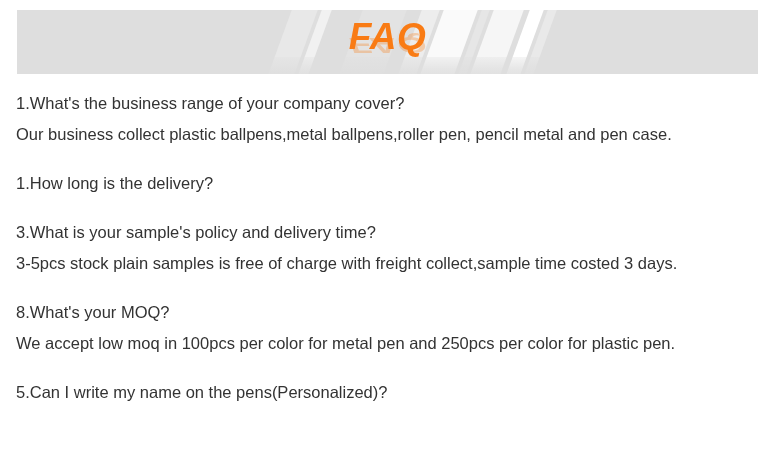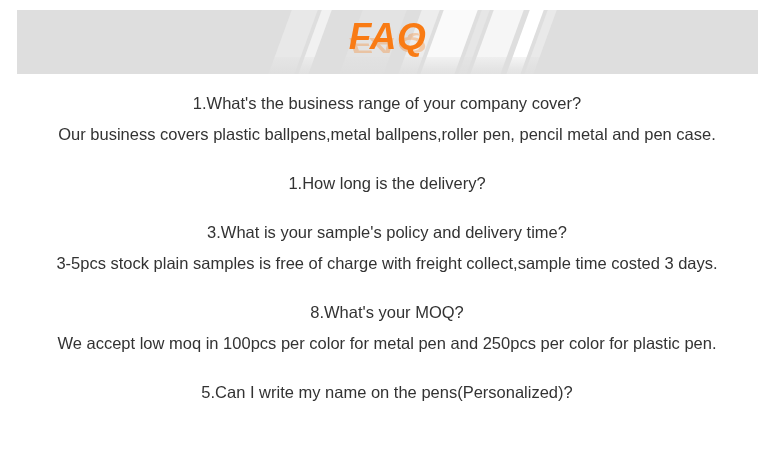--- a/index.html
+++ b/index.html
@@ -95,21 +95,20 @@
     z-index: 2;
     pointer-events: none;
   }
 
   
   .faq-body {
     position: absolute;
     left: 16px;
     top: 88px;
     width: 742px;
-    text-align: center;
   }
 
   .faq-block {
     margin: 0 0 18px 0;
   }
   .faq-block:last-child {
     margin-bottom: 12px;
   }
 
   .faq-line {
@@ -140,21 +139,21 @@
 
     <div class="faq-reflection">FAQ</div>
     <div class="faq-reflection-mask"></div>
     <div class="faq-title">FAQ</div>
   </div>
 
   <div class="faq-body">
 
     <div class="faq-block">
       <div class="faq-line">1.What's the business range of your company cover?</div>
-      <div class="faq-line">Our business covers plastic ballpens,metal ballpens,roller pen, pencil metal and pen case.</div>
+      <div class="faq-line">Our business collect plastic ballpens,metal ballpens,roller pen, pencil metal and pen case.</div>
     </div>
 
     <div class="faq-block">
       <div class="faq-line">1.How long is the delivery?</div>
     </div>
 
     <div class="faq-block">
       <div class="faq-line">3.What is your sample's policy and delivery time?</div>
       <div class="faq-line">3-5pcs stock plain samples is free of charge with freight collect,sample time costed 3 days.</div>
     </div>

